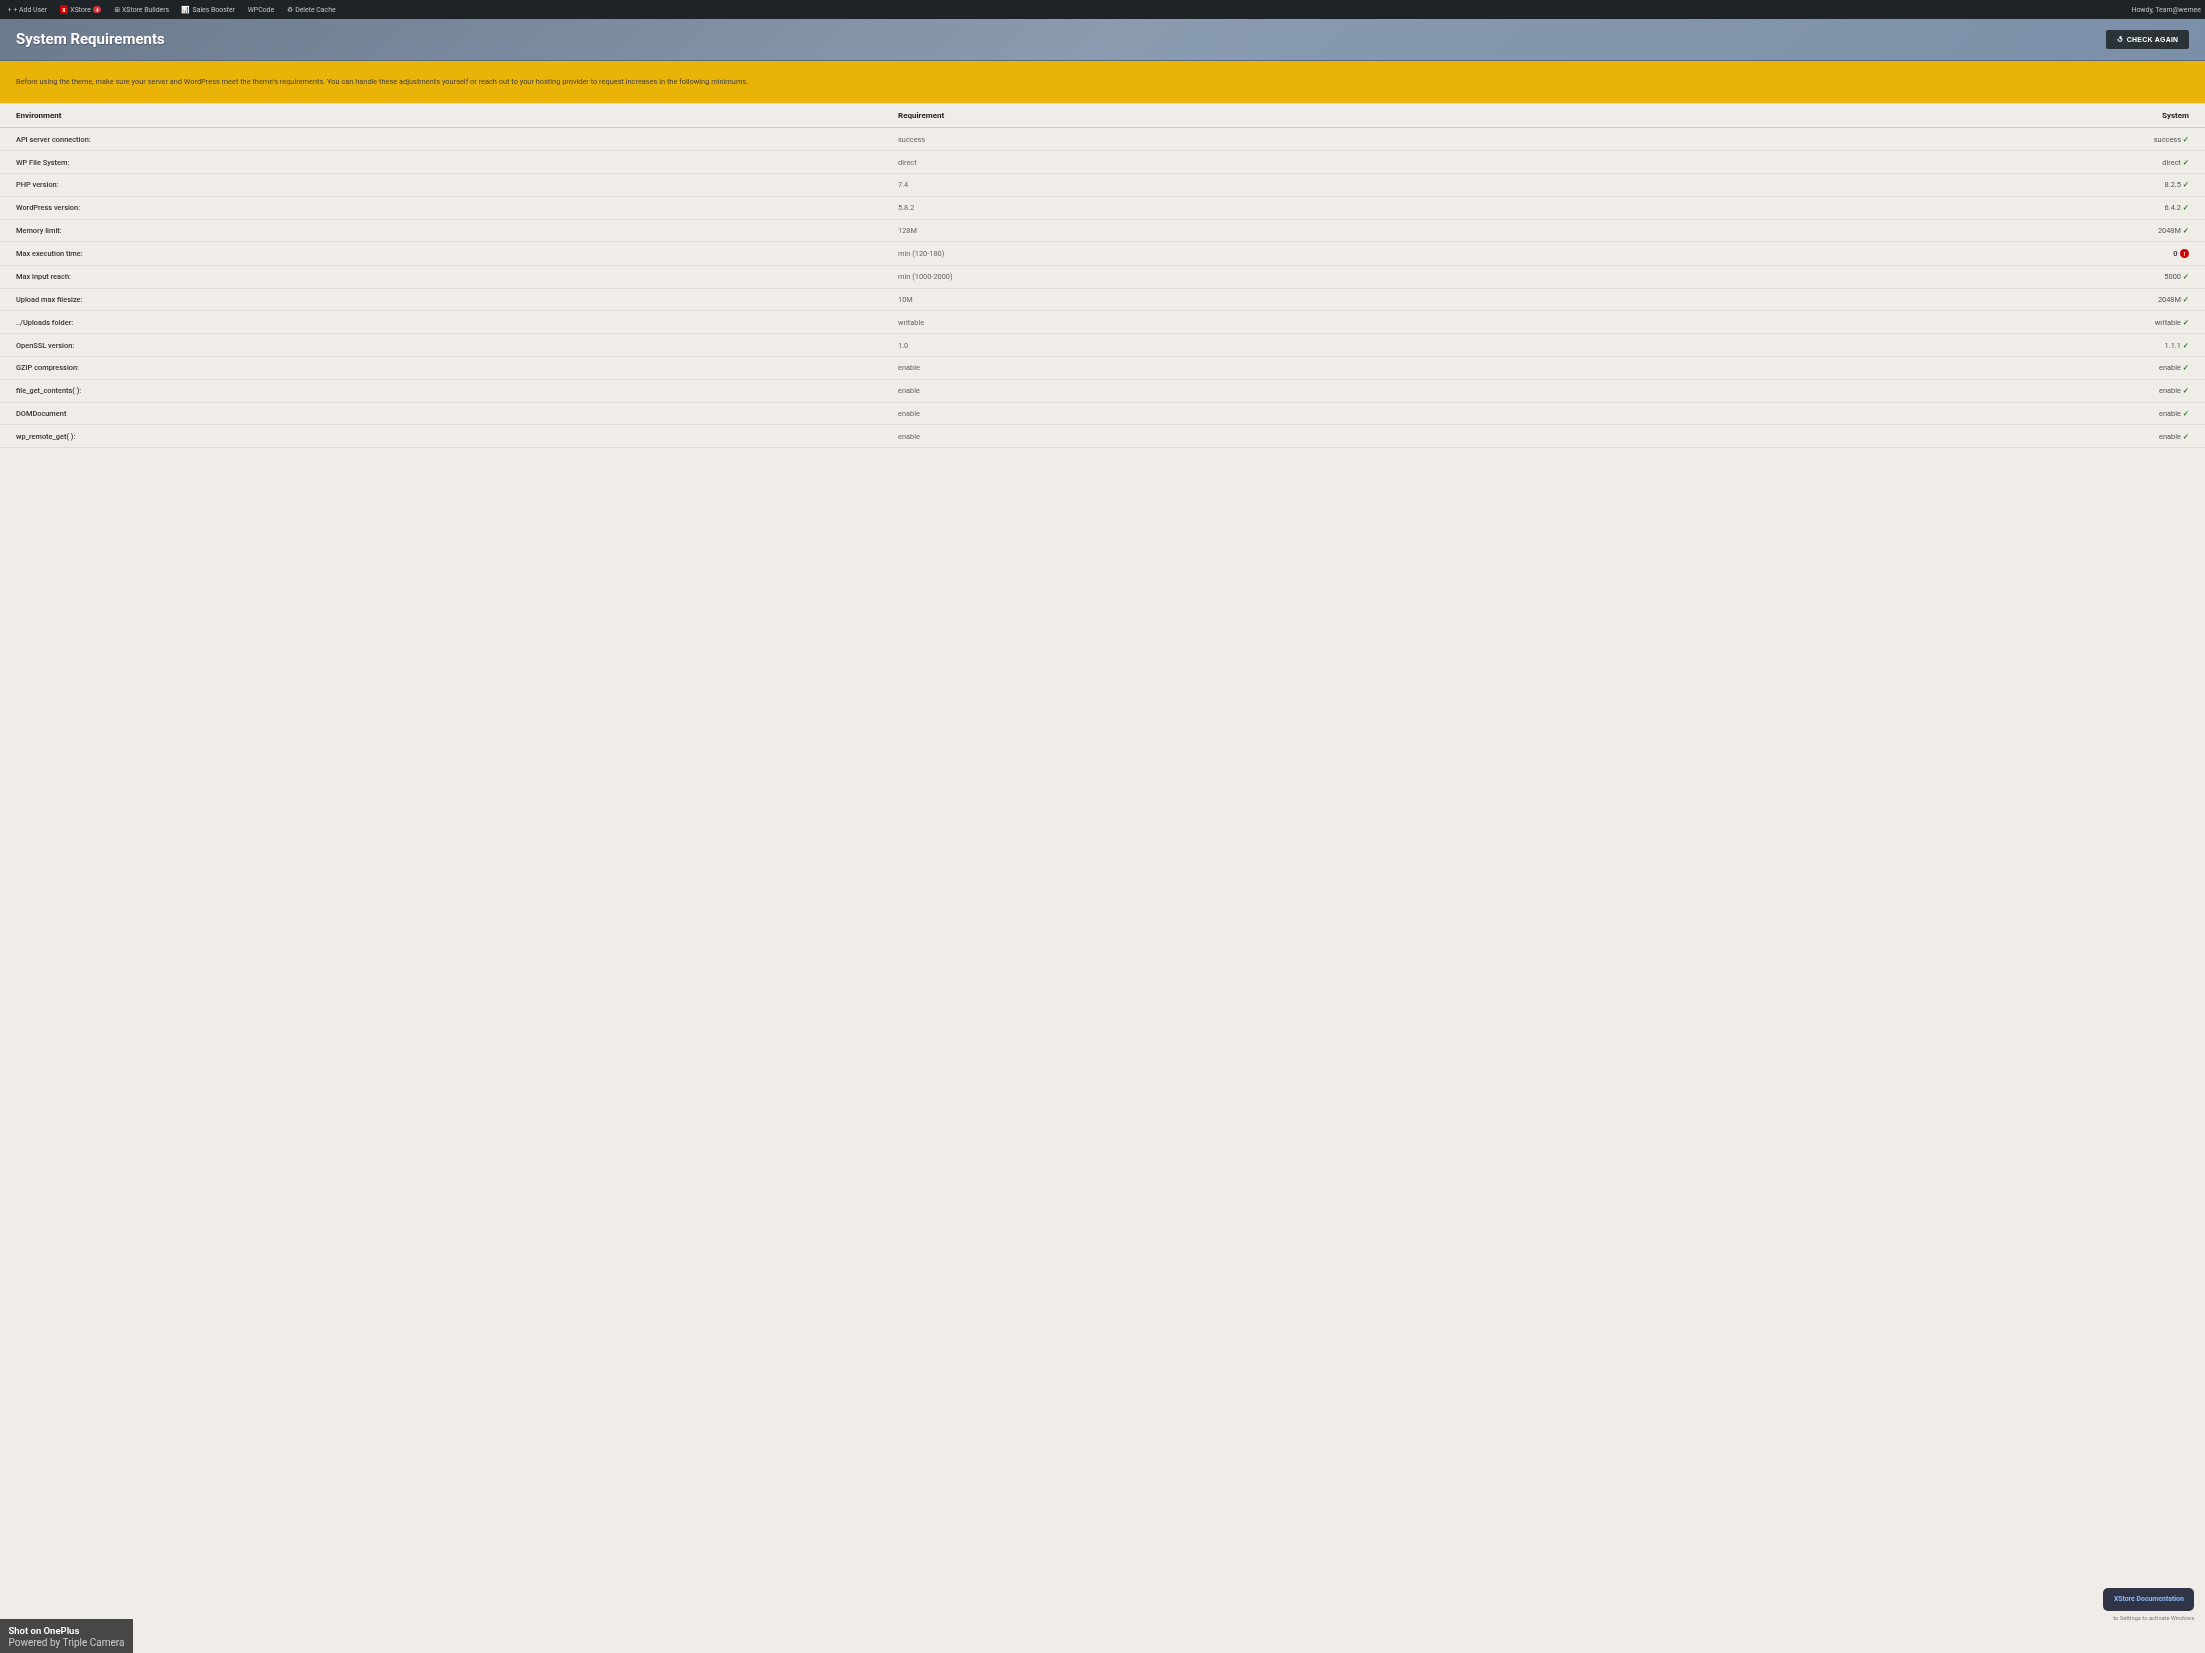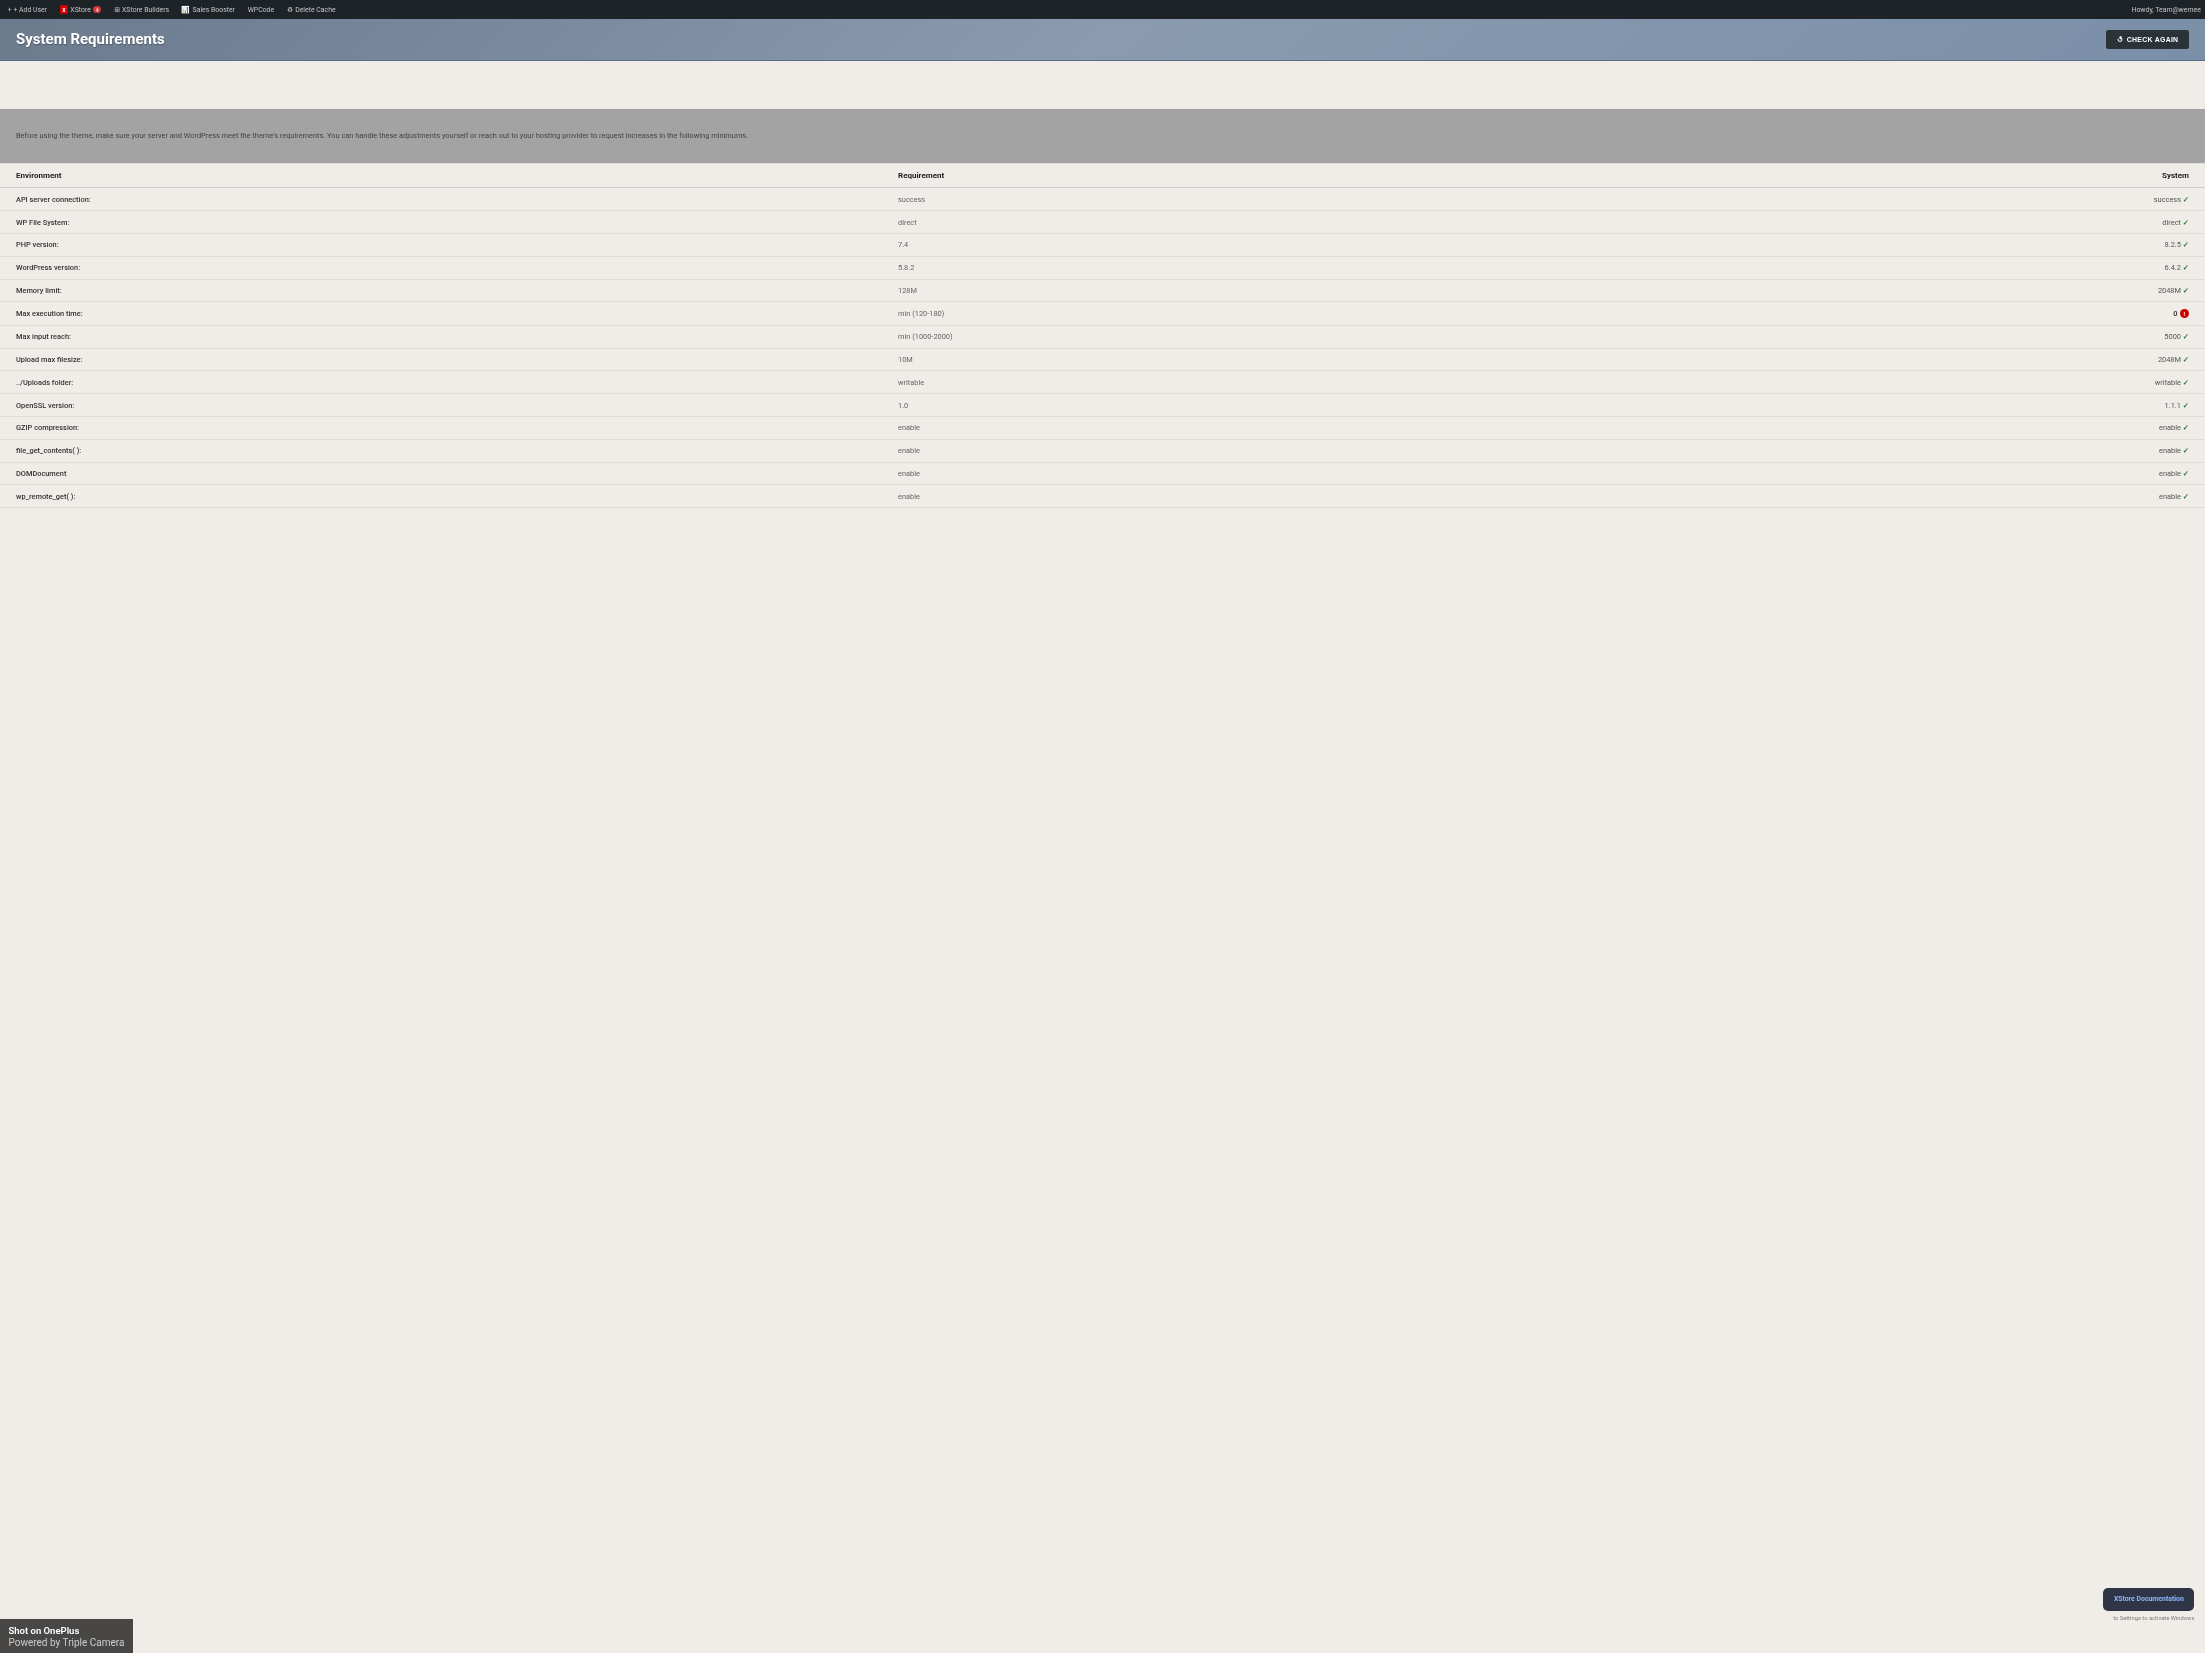--- a/index.html
+++ b/index.html
@@ -88,27 +88,26 @@
       font-size: 6.9px;
       font-weight: 600;
       display: flex;
       align-items: center;
       gap: 3.2px;
       letter-spacing: 0.3px;
     }
 
     
     .description {
-      padding: 21px 16px;
+      padding: 15px 16px;
       color: #444;
       font-size: 7.4px;
       line-height: 1.6;
-      background: #a3a3a3;
+      background: #eab308;
       border-bottom: 0.5px solid #ddd;
-      margin-top: 48px;
     }
 
     
     .requirements-table {
       width: 100%;
       border-collapse: collapse;
       background: #f0ede8;
     }
     .requirements-table thead tr {
       border-bottom: 1.1px solid #ccc;

